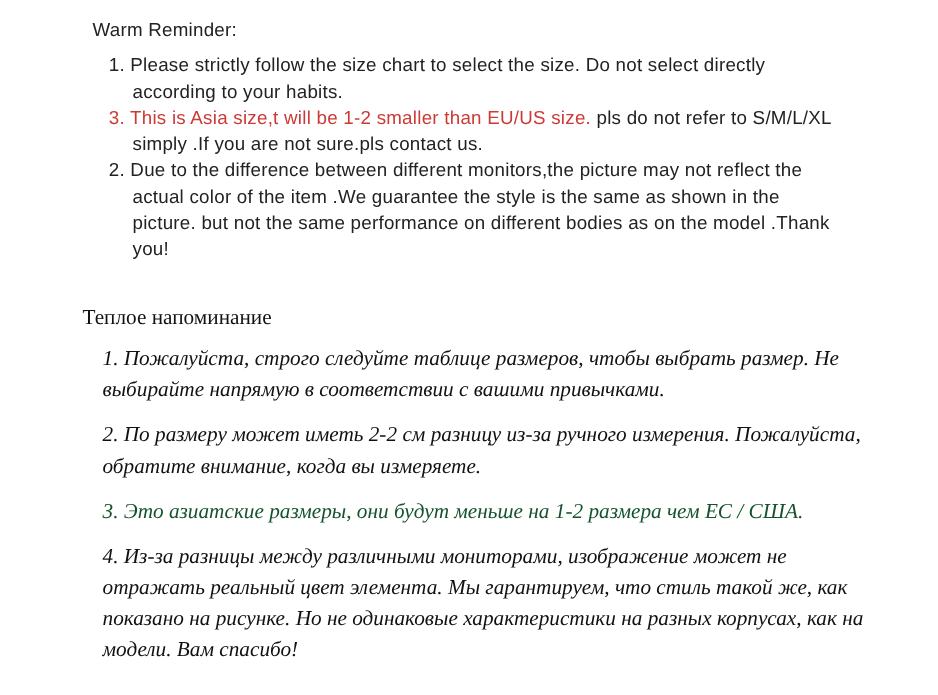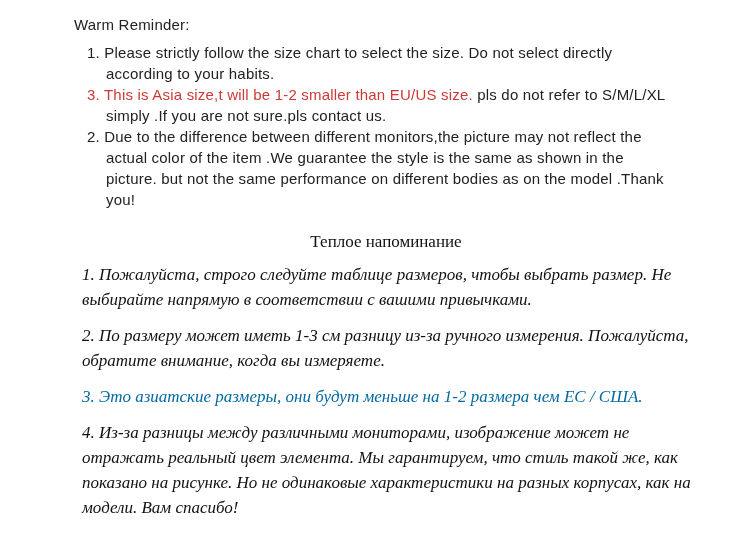--- a/index.html
+++ b/index.html
@@ -28,21 +28,21 @@
     color: #222222;
     letter-spacing: 0.2px;
   }
   .en-title {
     margin: 0 0 7px 0;
     font-size: 15px;
     font-weight: normal;
     line-height: 21px;
   }
   .en-list {
-    margin: 0 0 0 13px;
+    margin: 0 0 12px 13px;
   }
   .en-item {
     margin: 0;
     padding-left: 19px;
     text-indent: -19px;
     line-height: 21px;
   }
   .red-text {
     color: #cc3a36;
     text-align: center;
@@ -54,33 +54,32 @@
     padding: 20px 44px 0 66px;
     font-family: "Liberation Serif", "DejaVu Serif", serif;
     font-size: 17px;
     color: #111111;
   }
   .ru-title {
     margin: 0 0 8px 0;
     font-size: 17px;
     font-weight: normal;
     line-height: 24px;
-    text-align: center;
   }
   .ru-list {
     margin: 0 0 0 16px;
   }
   .ru-item {
     margin: 0 0 11px 0;
     line-height: 25px;
     font-style: italic;
   }
   .ru-item .red-line {
     display: block;
-    color: #0369a1;
+    color: #14532d;
   }
 </style>
 </head>
 <body>
 
 <div class="page">
 
   <div class="en-section">
     <p class="en-title">Warm Reminder:</p>
 
@@ -93,21 +92,21 @@
       <p class="en-item">2. Due to the difference between different monitors,the picture may not reflect the actual color of the item .We guarantee the style is the same as shown in the picture. but not the same performance on different bodies as on the model .Thank you!</p>
     </div>
   </div>
 
   <div class="ru-section">
     <p class="ru-title">Теплое напоминание</p>
 
     <div class="ru-list">
       <p class="ru-item">1. Пожалуйста, строго следуйте таблице размеров, чтобы выбрать размер. Не выбирайте напрямую в соответствии с вашими привычками.</p>
 
-      <p class="ru-item">2. По размеру может иметь 1-3 см разницу из-за ручного измерения. Пожалуйста, обратите внимание, когда вы измеряете.</p>
+      <p class="ru-item">2. По размеру может иметь 2-2 см разницу из-за ручного измерения. Пожалуйста, обратите внимание, когда вы измеряете.</p>
 
       <p class="ru-item"><span class="red-line">3. Это азиатские размеры, они будут меньше на 1-2 размера чем ЕС / США.</span></p>
 
       <p class="ru-item">4. Из-за разницы между различными мониторами, изображение может не отражать реальный цвет элемента. Мы гарантируем, что стиль такой же, как показано на рисунке. Но не одинаковые характеристики на разных корпусах, как на модели. Вам спасибо!</p>
     </div>
   </div>
 
 </div>
 
 </body></html>

